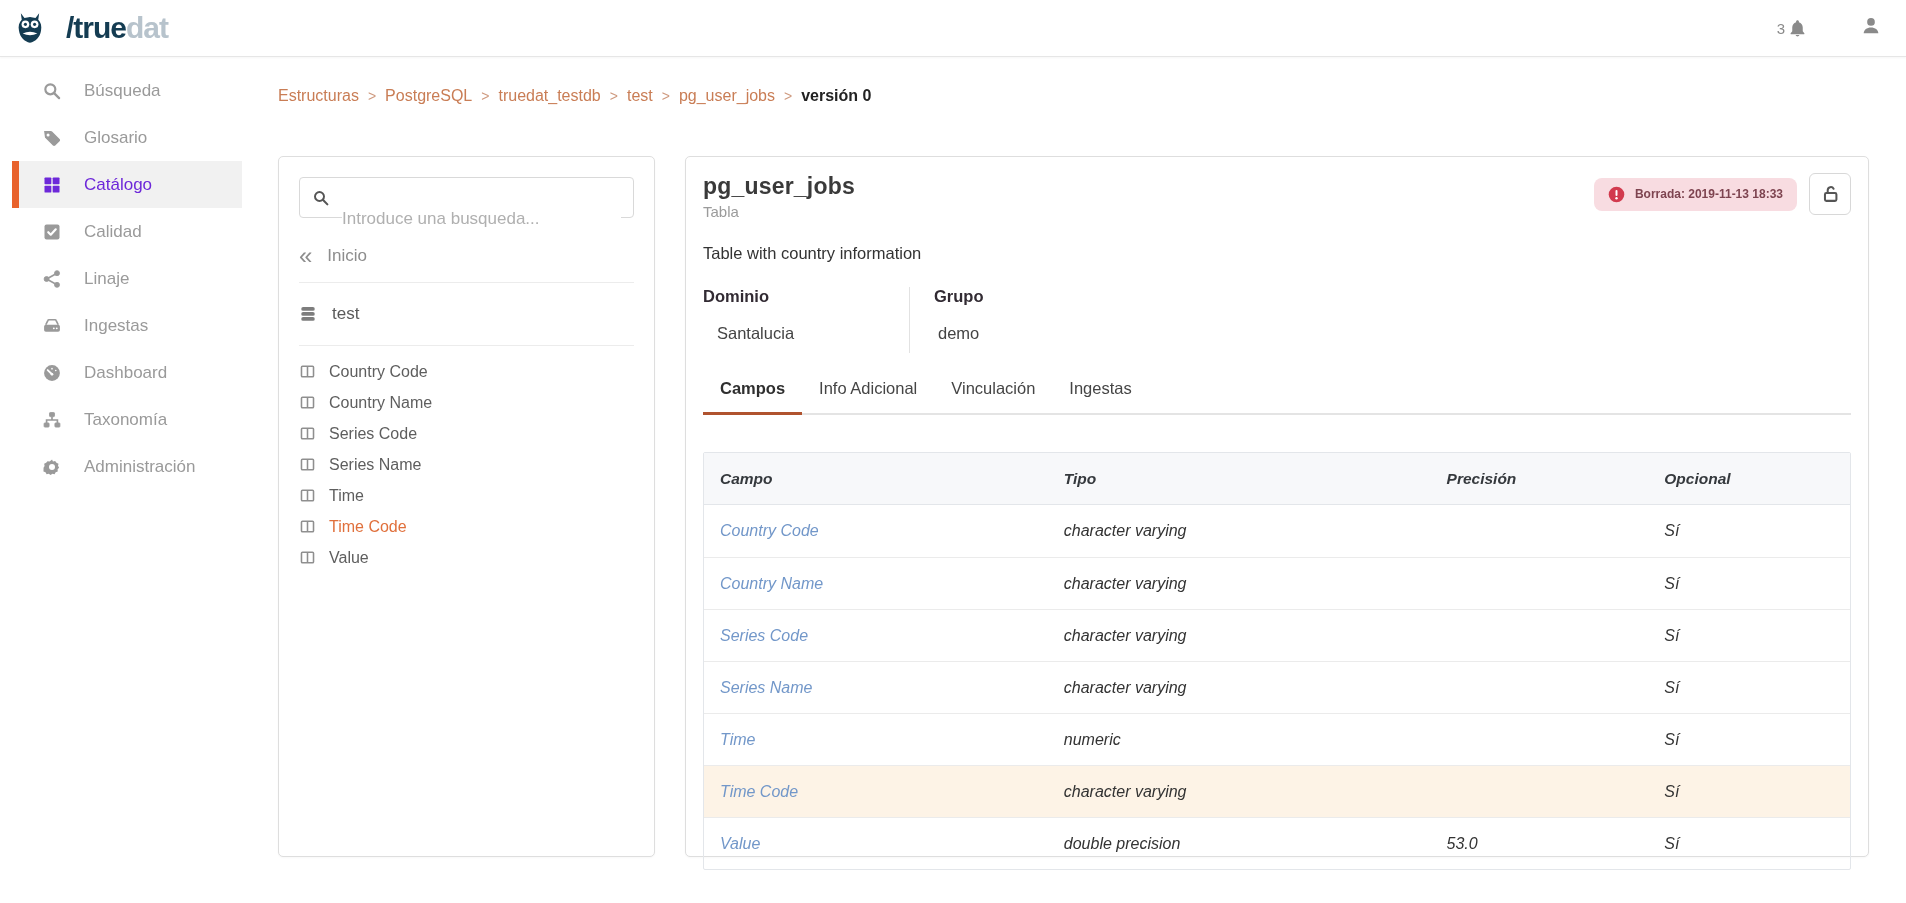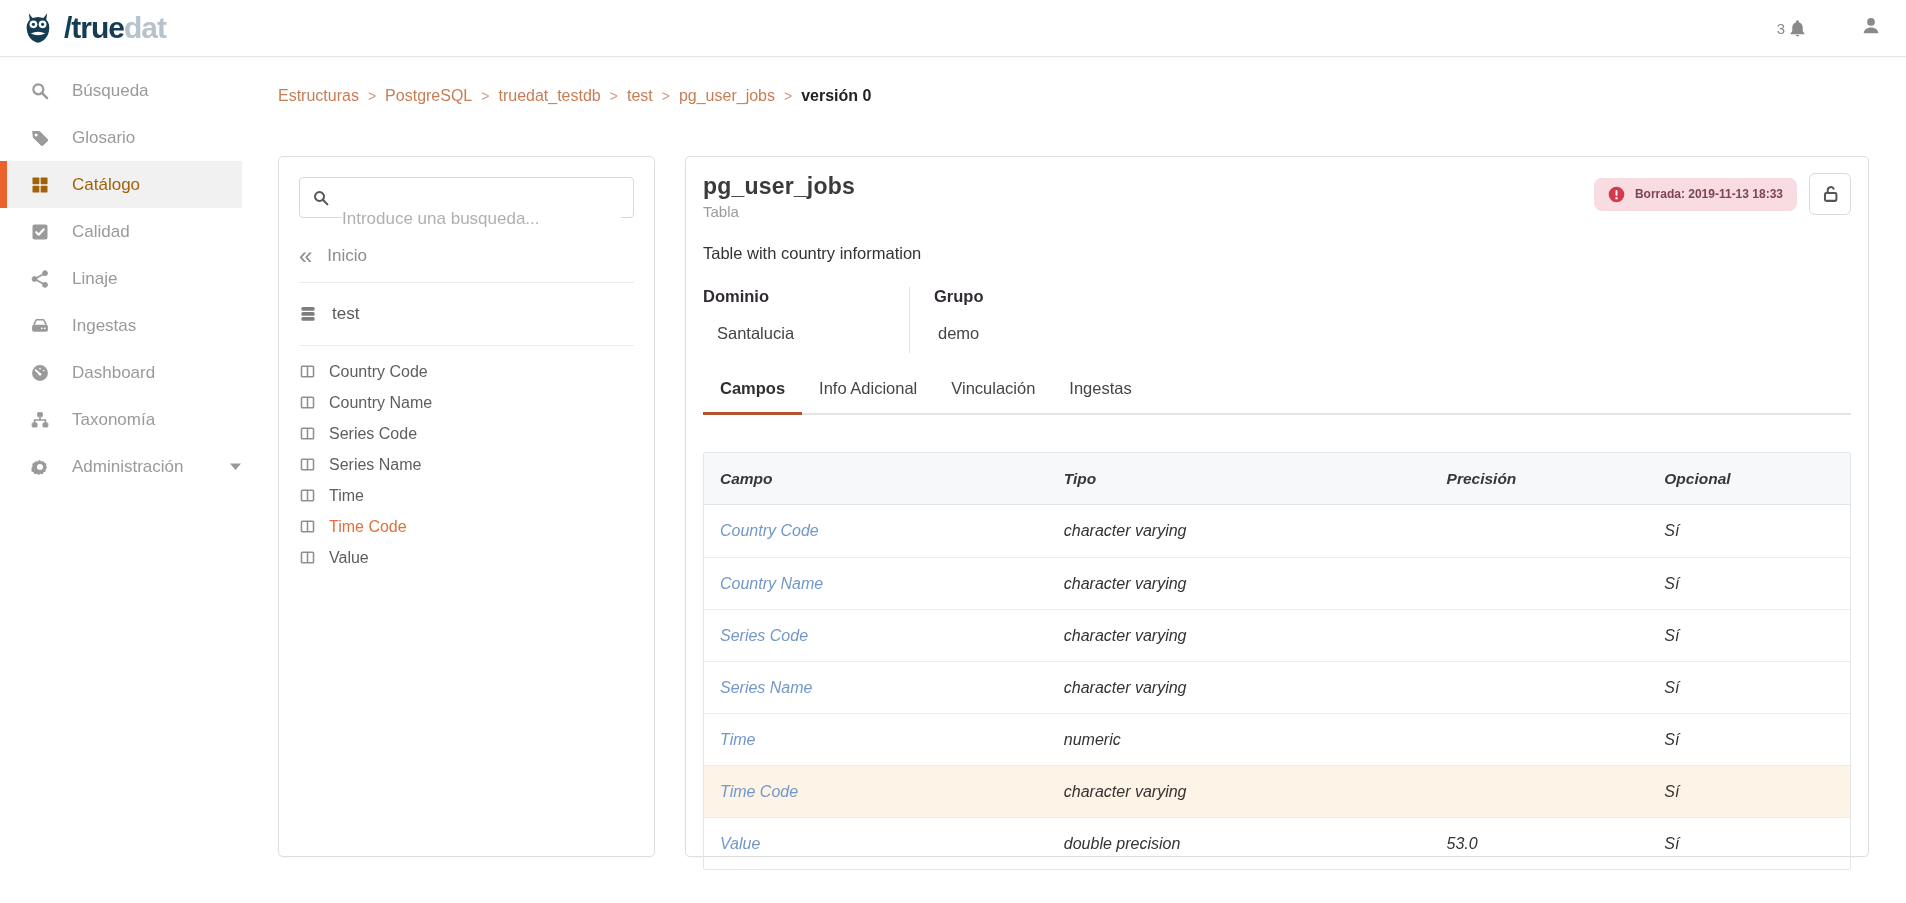--- a/index.html
+++ b/index.html
@@ -4,35 +4,35 @@
 <style>
   * { margin: 0; padding: 0; box-sizing: border-box; }
   html,body { width: 1906px; height: 903px; background: #ffffff; overflow: hidden; }
   body { font-family: "Liberation Sans", "DejaVu Sans", sans-serif; color: #333; }
 
   
   .navbar { position: absolute; top: 0; left: 0; width: 1906px; height: 57px;
             background: #fff; border-bottom: 1px solid #e6e6e6;
             box-shadow: 0 1px 2px rgba(0,0,0,.04);
             display: flex; align-items: center; justify-content: space-between; z-index: 20; }
-  .logo { display: flex; align-items: center; gap: 4px; padding-left: 16px; cursor: pointer; }
+  .logo { display: flex; align-items: center; gap: 14px; padding-left: 8px; cursor: pointer; }
   .logo-text { font-size: 30px; font-weight: 800; letter-spacing: -1px; line-height: 1; }
   .logo-text .dark  { color: #143c52; }
   .logo-text .light { color: #b7c3cc; }
   .nav-right { display: flex; align-items: center; gap: 52px; padding-right: 24px; }
   .notif { display: flex; align-items: center; gap: 2px; cursor: pointer; }
   .notif-count { font-size: 15px; color: #8a8a8a; }
 
   
-  .sidebar { position: absolute; top: 57px; left: 0; width: 267px; height: 846px;
+  .sidebar { position: absolute; top: 57px; left: 12px; width: 267px; height: 846px;
              background: #fff; border-right: 1px solid #e3e3e3; padding-top: 10px; }
   .side-item { position: relative; display: flex; align-items: center; gap: 22px;
                height: 47px; padding-left: 30px; color: #9a9a9a; cursor: pointer; }
   .side-item .lbl { font-size: 17px; }
-  .side-item.active { background: #f1f1f1; color: #a16207; }
+  .side-item.active { background: #f1f1f1; color: #6d28d9; }
   .side-item.active::before { content: ""; position: absolute; left: 0; top: 0;
                width: 7px; height: 100%; background: #e8622c; }
   .side-item .caret { margin-left: auto; margin-right: 24px; }
 
   
   .content { position: absolute; top: 57px; left: 242px; width: 1664px; height: 846px; background: #fff; }
   .breadcrumb { padding: 30px 0 0 36px; font-size: 16px; display: flex; gap: 9px; align-items: center; }
   .breadcrumb a { color: #c97d55; text-decoration: none; cursor: pointer; }
   .breadcrumb .sep { color: #cf9a7f; font-size: 14px; }
   .breadcrumb .current { color: #222; font-weight: bold; }

